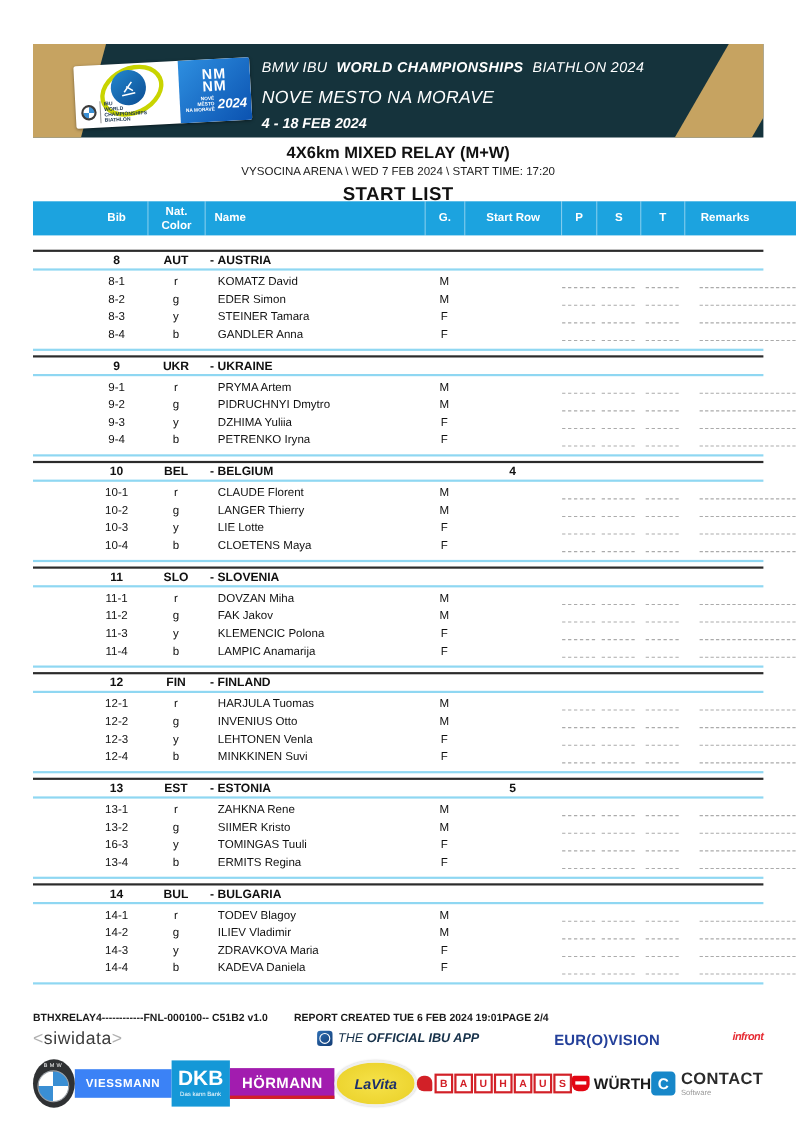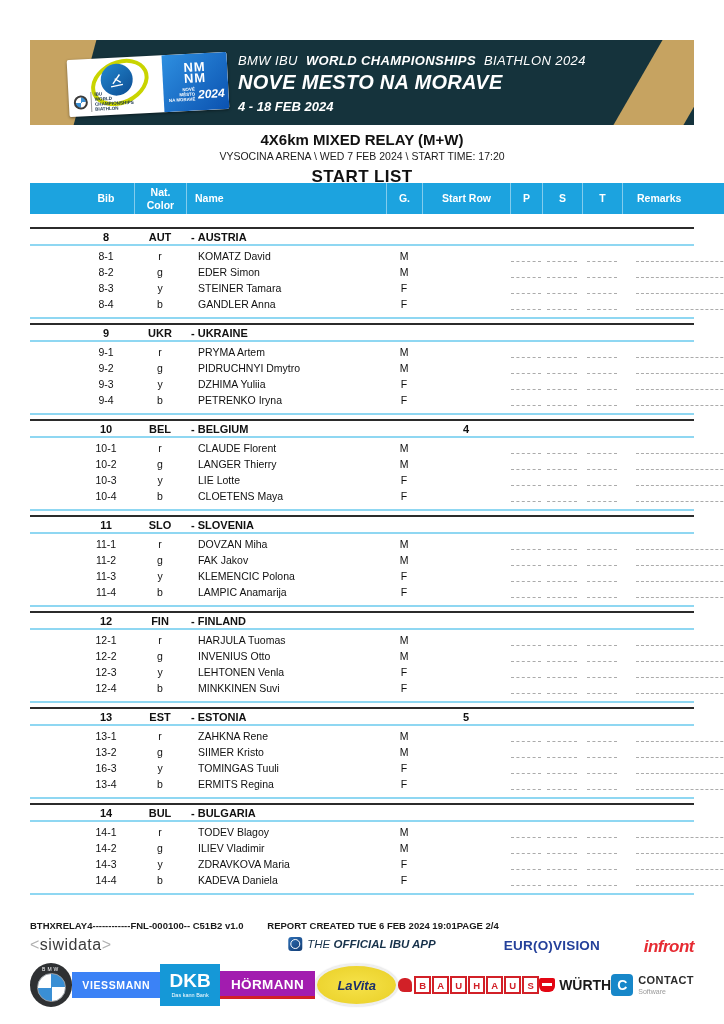--- a/index.html
+++ b/index.html
@@ -5,21 +5,21 @@
   html,body{margin:0;padding:0;width:724px;height:1024px;background:#ffffff;overflow:hidden;
     font-family:"Liberation Sans",sans-serif;color:#111;}
   
   .banner{position:absolute;left:30px;top:40px;width:664px;height:85px;background:#15333c;overflow:hidden;}
   .band{position:absolute;top:-6px;bottom:-6px;background:#c6a361;}
   .band-left{left:-20px;width:75px;transform:skewX(-15deg);}
   .band-right{right:-14px;width:70px;transform:skewX(-30deg);}
   .banner-text{position:absolute;left:208px;top:13px;color:#fff;font-style:italic;white-space:nowrap;}
   .bt1{font-size:13px;letter-spacing:.4px;}
   .bt1 b{font-weight:800;}
-  .bt2{font-size:20px;font-weight:700;margin-top:3px;letter-spacing:.3px;}
+  .bt2{font-size:16px;font-weight:400;margin-top:13px;letter-spacing:.3px;}
   .bt3{font-size:13px;font-weight:700;margin-top:5px;}
   
   .logo-box{position:absolute;left:38px;top:16px;width:160px;height:57px;background:#fff;
     transform:rotate(-3deg);border-radius:2px;box-shadow:0 1px 3px rgba(0,0,0,.45);display:flex;overflow:hidden;}
   .logo-left{flex:1.45;position:relative;}
   .ibu-ellipse{position:absolute;left:22px;top:3px;width:52px;height:36px;border:4px solid #c9d400;border-radius:50%;transform:rotate(-22deg);}
   .ibu-circle{position:absolute;left:33px;top:6px;width:32px;height:32px;border-radius:50%;
     background:linear-gradient(140deg,#2387cf,#0c4d93);display:flex;align-items:center;justify-content:center;}
   .logo-bottom{position:absolute;left:5px;bottom:4px;display:flex;align-items:center;gap:3px;}
   .mini-bmw{width:10px;height:10px;border-radius:50%;background:conic-gradient(#3a8fd4 0 25%,#fff 0 50%,#3a8fd4 0 75%,#fff 0 100%);border:2px solid #3c3c3c;}
@@ -59,21 +59,21 @@
   .footer-row1 .fr{}
   .footer-row1 .fc{text-align:center;}
   .footer-row2{position:absolute;left:30px;top:934px;width:664px;height:24px;}
   .siwidata{position:absolute;left:0;top:2px;font-size:16px;color:#3c3c3c;letter-spacing:.5px;}
   .siwidata .br{color:#b0b0b0;font-weight:400;}
   .ibu-app{position:absolute;left:50%;transform:translateX(-50%);top:3px;display:flex;align-items:center;gap:5px;color:#16314a;font-style:italic;font-size:11.5px;white-space:nowrap;}
   .ibu-app b{font-weight:800;}
   .app-icon{width:14px;height:14px;border-radius:3px;background:linear-gradient(140deg,#2e6fb5,#123c74);display:flex;align-items:center;justify-content:center;}
   .app-globe{width:8px;height:8px;border:1px solid #fff;border-radius:50%;}
   .eurovision{position:absolute;right:94px;top:4px;font-size:13.5px;font-weight:800;color:#24409a;letter-spacing:.2px;}
-  .infront{position:absolute;right:0;top:3px;font-size:17px;font-weight:800;font-style:italic;color:#e62a32;letter-spacing:-.5px;}
+  .infront{position:absolute;right:0;top:3px;font-size:10px;font-weight:800;font-style:italic;color:#e62a32;letter-spacing:-.5px;}
   
   .sponsors{position:absolute;left:30px;top:960px;width:664px;height:50px;display:flex;align-items:center;justify-content:space-between;}
   .bmw{width:44px;height:44px;border-radius:50%;background:#2f3133;position:relative;display:flex;align-items:center;justify-content:center;}
   .bmw-label{position:absolute;top:3px;left:0;right:0;text-align:center;font-size:5px;color:#fff;letter-spacing:2px;}
   .bmw-q{width:27px;height:27px;border-radius:50%;border:1px solid #9aa0a6;background:conic-gradient(#3a8fd4 0 25%,#fff 0 50%,#3a8fd4 0 75%,#fff 0 100%);margin-top:4px;}
   .viessmann{background:#3b82f6;color:#fff;font-weight:800;font-size:10.5px;letter-spacing:.6px;padding:7px 10px;}
   .dkb{width:62px;height:42px;background:#1598d7;color:#fff;display:flex;flex-direction:column;align-items:center;justify-content:center;line-height:1;}
   .dkb .big{font-size:19px;font-weight:800;}
   .dkb .sub{font-size:5.5px;margin-top:3px;}
   .hormann{background:#a21caf;color:#fff;font-weight:800;font-size:13.5px;letter-spacing:.4px;padding:6px 11px 4px;border-bottom:3px solid #d22027;}
@@ -82,21 +82,21 @@
   .bauhaus{display:flex;align-items:center;gap:2px;}
   .bauhaus-icon{width:14px;height:14px;background:#d22027;border-radius:45% 45% 10% 45%;}
   .bauhaus-tiles{display:flex;gap:1px;}
   .bh-tile{width:13px;height:14px;border:2px solid #d22027;color:#d22027;font-weight:800;font-size:9.5px;display:flex;align-items:center;justify-content:center;background:#fff;}
   .wurth{display:flex;align-items:center;gap:4px;font-weight:800;font-size:14px;color:#1a1a1a;}
   .wurth-icon{width:16px;height:14px;background:#e30613;border-radius:2px 2px 6px 6px;position:relative;}
   .wurth-icon::after{content:"";position:absolute;left:3px;right:3px;top:5px;height:3px;background:#fff;}
   .contact{display:flex;align-items:center;gap:5px;}
   .contact-icon{width:22px;height:22px;border-radius:4px;background:#1787c9;color:#fff;font-weight:800;font-size:14px;display:flex;align-items:center;justify-content:center;}
   .contact-txt{line-height:1;}
-  .contact-txt .a{font-size:11px;font-weight:800;color:#2b2b2b;letter-spacing:.4px;}
+  .contact-txt .a{font-size:15px;font-weight:800;color:#2b2b2b;letter-spacing:.4px;}
   .contact-txt .b{font-size:7px;color:#9a9a9a;margin-top:2px;}
 </style>
 </head>
 <body>
 
 <div class="banner">
   <div class="band band-left"></div>
   <div class="band band-right"></div>
 
   <div class="logo-box">

